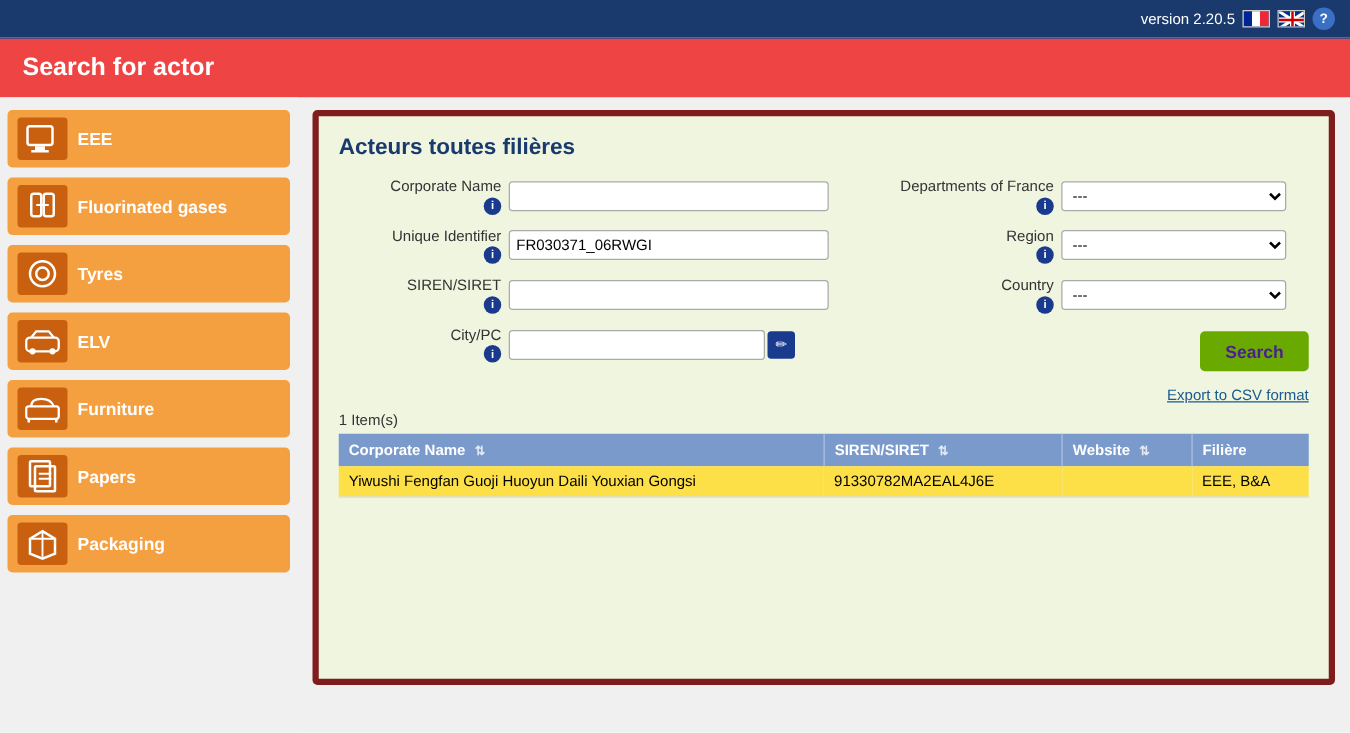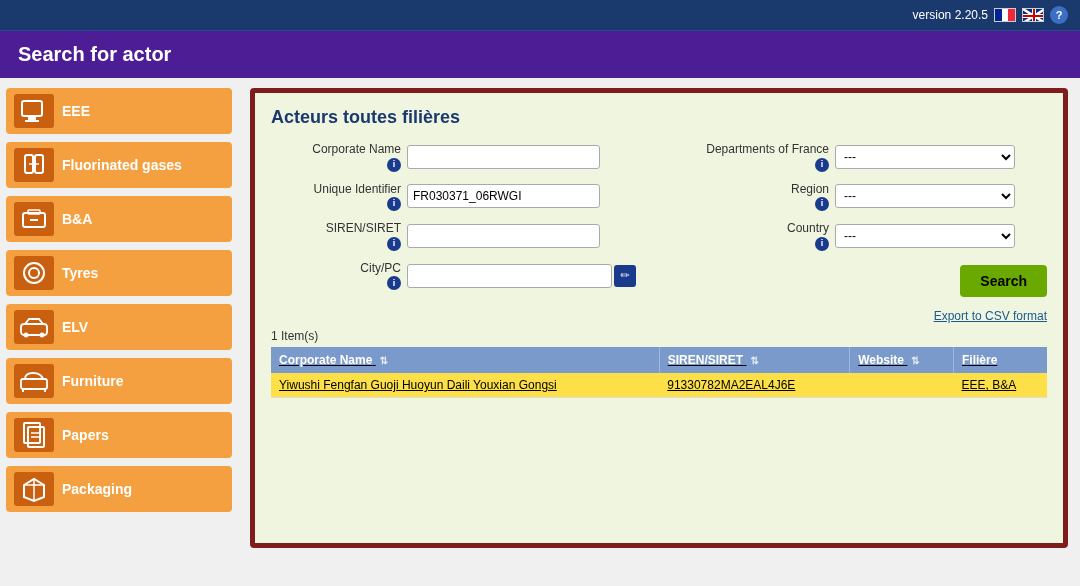--- a/index.html
+++ b/index.html
@@ -31,21 +31,21 @@
       color: white;
       display: inline-flex;
       align-items: center;
       justify-content: center;
       font-size: 11px;
       font-weight: bold;
       cursor: pointer;
     }
 
     .main-header {
-      background: #4c1d95;
+      background: #ef4444;
       color: white;
       padding: 12px 18px;
       font-size: 20px;
       font-weight: bold;
       border-top: 1px solid #2a4a8e;
     }
 
     .content-area {
       display: flex;
       height: calc(586px - 30px - 48px);
@@ -155,21 +155,21 @@
       font-weight: bold;
       flex-shrink: 0;
       cursor: pointer;
     }
     .form-input {
       height: 24px;
       border: 1px solid #aaa;
       border-radius: 3px;
       padding: 2px 5px;
       font-size: 12px;
-      width: 193px;
+      width: 256px;
       background: white;
     }
     .form-input-with-btn {
       display: flex;
       align-items: center;
       gap: 2px;
     }
     .form-select {
       height: 24px;
       border: 1px solid #aaa;
@@ -187,21 +187,21 @@
       width: 22px;
       height: 22px;
       cursor: pointer;
       display: flex;
       align-items: center;
       justify-content: center;
       font-size: 11px;
     }
     .search-btn {
       background: #6aaa00;
-      color: #000000;
+      color: #4c1d95;
       border: none;
       border-radius: 4px;
       padding: 8px 20px;
       font-size: 14px;
       font-weight: bold;
       cursor: pointer;
       float: right;
       margin-top: 4px;
     }
 
@@ -222,21 +222,20 @@
       font-size: 12px;
       color: #333;
       margin-bottom: 4px;
     }
 
     
     .results-table {
       width: 100%;
       border-collapse: collapse;
       font-size: 12px;
-      text-decoration: underline;
     }
     .results-table th {
       background: #7a9acc;
       color: white;
       padding: 6px 8px;
       text-align: left;
       font-weight: bold;
       border-right: 1px solid #a0b8e0;
     }
     .results-table th:last-child { border-right: none; }
@@ -309,30 +308,20 @@
     </div>
     <div class="sidebar-item">
       <div class="sidebar-icon">
         <svg width="28" height="28" viewBox="0 0 28 28">
             <rect x="5" y="4" width="8" height="18" rx="2" fill="none" stroke="white" stroke-width="2"></rect>
             <rect x="15" y="4" width="8" height="18" rx="2" fill="none" stroke="white" stroke-width="2"></rect>
             <line x1="9" y1="13" x2="19" y2="13" stroke="white" stroke-width="1.5"></line>
           </svg>
       </div>
       <span class="sidebar-label">Fluorinated gases</span>
-    </div>
-    <div class="sidebar-item">
-      <div class="sidebar-icon">
-        <svg width="28" height="24" viewBox="0 0 28 24">
-            <rect x="3" y="6" width="22" height="14" rx="2" fill="none" stroke="white" stroke-width="2"></rect>
-            <rect x="8" y="3" width="12" height="4" rx="1" fill="none" stroke="white" stroke-width="1.5"></rect>
-            <line x1="10" y1="13" x2="18" y2="13" stroke="white" stroke-width="2"></line>
-          </svg>
-      </div>
-      <span class="sidebar-label">B&amp;A</span>
     </div>
     <div class="sidebar-item">
       <div class="sidebar-icon">
         <svg width="28" height="28" viewBox="0 0 28 28">
             <circle cx="14" cy="14" r="10" fill="none" stroke="white" stroke-width="2"></circle>
             <circle cx="14" cy="14" r="5" fill="none" stroke="white" stroke-width="2"></circle>
           </svg>
       </div>
       <span class="sidebar-label">Tyres</span>
     </div>

